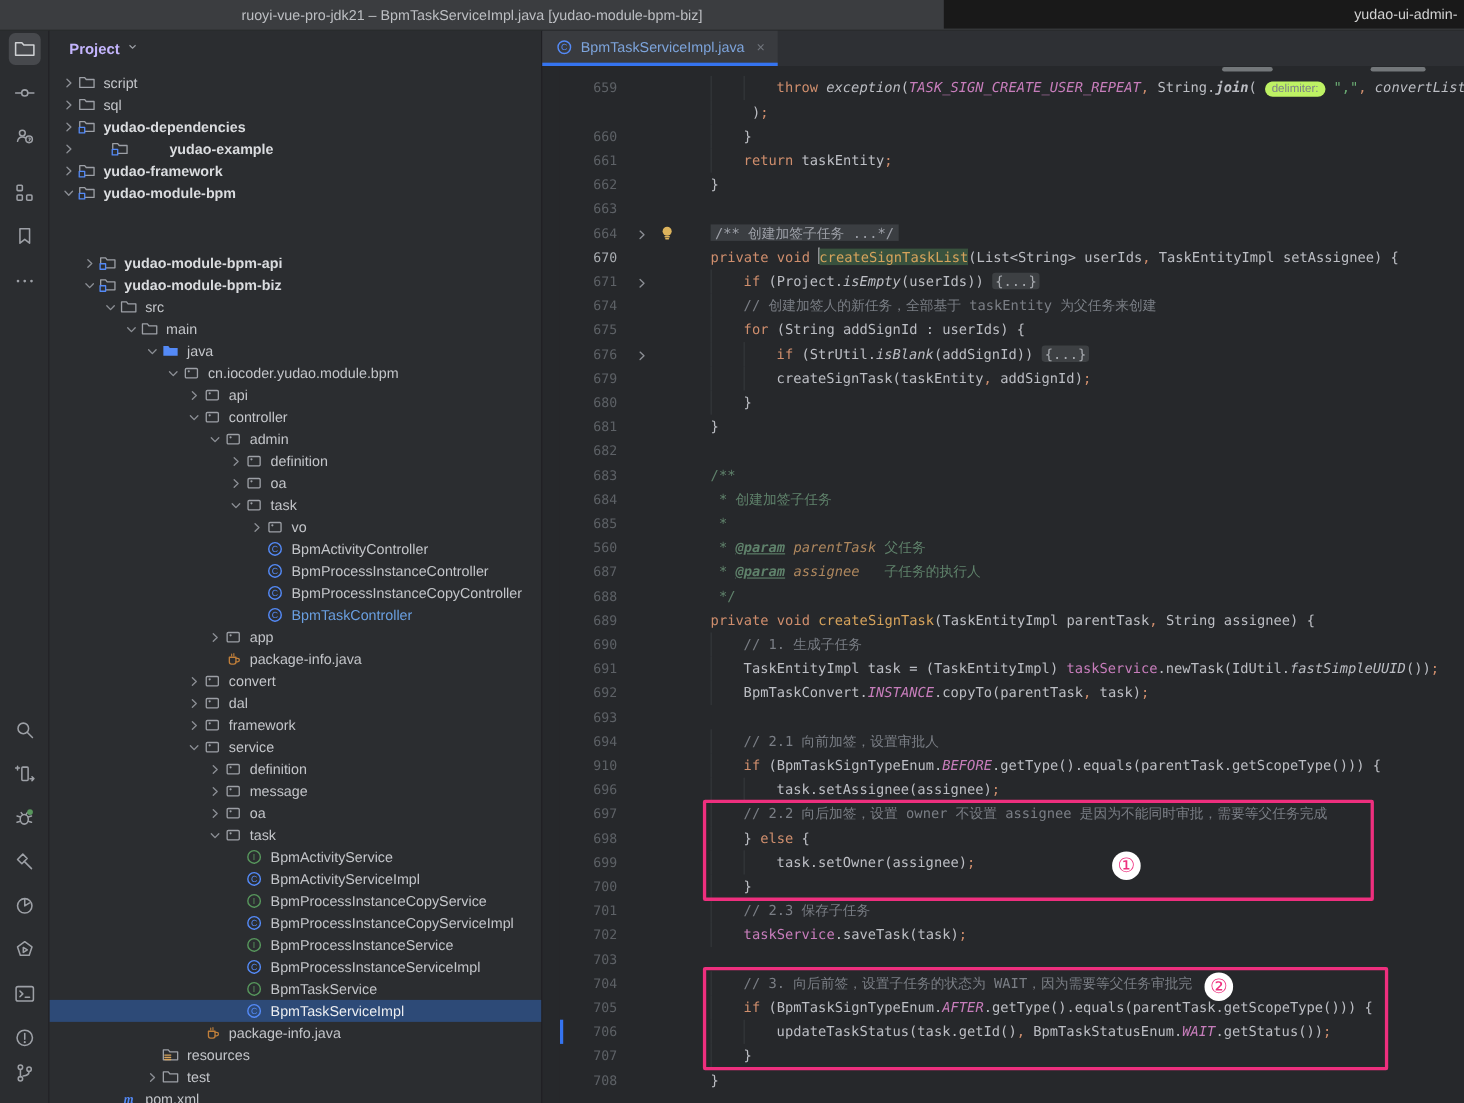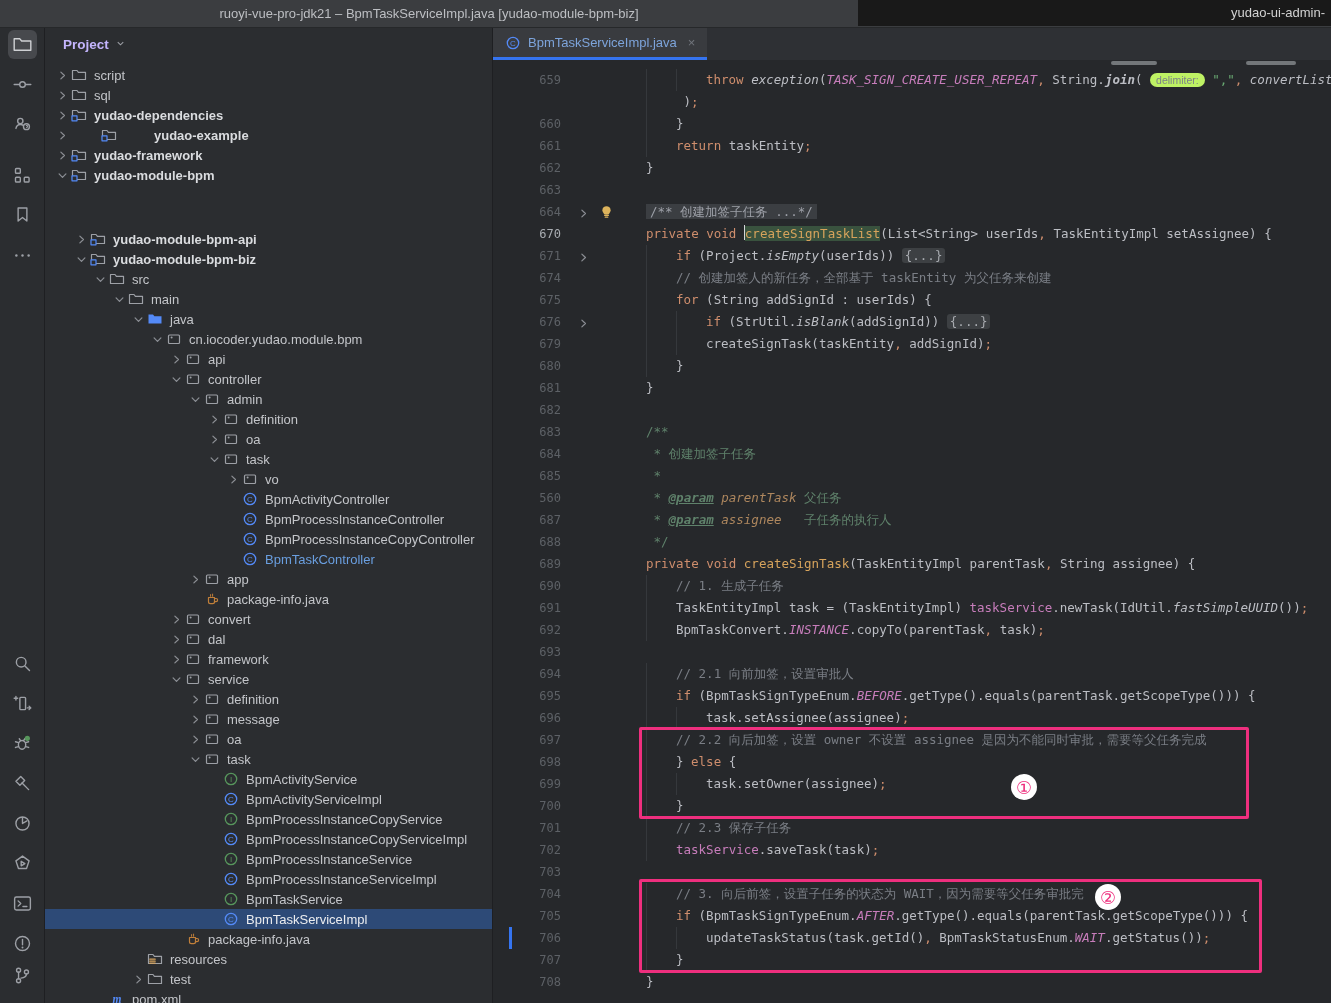--- a/index.html
+++ b/index.html
@@ -746,21 +746,21 @@
         <div class="crow"><span class="gnum">685</span><span class="gmarks"></span><span class="ctext" style="padding-left: 30px;"><span class="d"> *</span></span></div>
         <div class="crow"><span class="gnum">560</span><span class="gmarks"></span><span class="ctext" style="padding-left: 30px;"><span class="d"> * </span><span class="dt">@param</span><span class="dp"> parentTask</span><span class="d"> 父任务</span></span></div>
         <div class="crow"><span class="gnum">687</span><span class="gmarks"></span><span class="ctext" style="padding-left: 30px;"><span class="d"> * </span><span class="dt">@param</span><span class="dp"> assignee</span><span class="d">   子任务的执行人</span></span></div>
         <div class="crow"><span class="gnum">688</span><span class="gmarks"></span><span class="ctext" style="padding-left: 30px;"><span class="d"> */</span></span></div>
         <div class="crow"><span class="gnum">689</span><span class="gmarks"></span><span class="ctext" style="padding-left: 30px;"><span class="k">private void </span><span class="m">createSignTask</span><span class="p">(TaskEntityImpl parentTask</span><span class="pu">,</span><span class="p"> String assignee) {</span></span></div>
         <div class="crow"><span class="gnum">690</span><span class="gmarks"></span><div class="guide" style="left: 137px;"></div><span class="ctext" style="padding-left: 60px;"><span class="c">// 1. 生成子任务</span></span></div>
         <div class="crow"><span class="gnum">691</span><span class="gmarks"></span><div class="guide" style="left: 137px;"></div><span class="ctext" style="padding-left: 60px;"><span class="p">TaskEntityImpl task = (TaskEntityImpl) </span><span class="f">taskService</span><span class="p">.newTask(IdUtil.</span><span class="i">fastSimpleUUID</span><span class="p">())</span><span class="pu">;</span></span></div>
         <div class="crow"><span class="gnum">692</span><span class="gmarks"></span><div class="guide" style="left: 137px;"></div><span class="ctext" style="padding-left: 60px;"><span class="p">BpmTaskConvert.</span><span class="ct">INSTANCE</span><span class="p">.copyTo(parentTask</span><span class="pu">,</span><span class="p"> task)</span><span class="pu">;</span></span></div>
         <div class="crow"><span class="gnum">693</span><span class="gmarks"></span><span class="ctext" style="padding-left: 0px;"></span></div>
         <div class="crow"><span class="gnum">694</span><span class="gmarks"></span><div class="guide" style="left: 137px;"></div><span class="ctext" style="padding-left: 60px;"><span class="c">// 2.1 向前加签，设置审批人</span></span></div>
-        <div class="crow"><span class="gnum">695</span><span class="gmarks"></span><div class="guide" style="left: 137px;"></div><span class="ctext" style="padding-left: 60px;"><span class="k">if </span><span class="p">(BpmTaskSignTypeEnum.</span><span class="ct">BEFORE</span><span class="p">.getType().equals(parentTask.getScopeType())) {</span></span></div>
+        <div class="crow"><span class="gnum">910</span><span class="gmarks"></span><div class="guide" style="left: 137px;"></div><span class="ctext" style="padding-left: 60px;"><span class="k">if </span><span class="p">(BpmTaskSignTypeEnum.</span><span class="ct">BEFORE</span><span class="p">.getType().equals(parentTask.getScopeType())) {</span></span></div>
         <div class="crow"><span class="gnum">696</span><span class="gmarks"></span><div class="guide" style="left: 137px;"></div><div class="guide" style="left: 167px;"></div><span class="ctext" style="padding-left: 90px;"><span class="p">task.setAssignee(assignee)</span><span class="pu">;</span></span></div>
         <div class="crow"><span class="gnum">697</span><span class="gmarks"></span><div class="guide" style="left: 137px;"></div><span class="ctext" style="padding-left: 60px;"><span class="c">// 2.2 向后加签，设置 owner 不设置 assignee 是因为不能同时审批，需要等父任务完成</span></span></div>
         <div class="crow"><span class="gnum">698</span><span class="gmarks"></span><div class="guide" style="left: 137px;"></div><span class="ctext" style="padding-left: 60px;"><span class="p">} </span><span class="k">else</span><span class="p"> {</span></span></div>
         <div class="crow"><span class="gnum">699</span><span class="gmarks"></span><div class="guide" style="left: 137px;"></div><div class="guide" style="left: 167px;"></div><span class="ctext" style="padding-left: 90px;"><span class="p">task.setOwner(assignee)</span><span class="pu">;</span></span></div>
         <div class="crow"><span class="gnum">700</span><span class="gmarks"></span><div class="guide" style="left: 137px;"></div><span class="ctext" style="padding-left: 60px;"><span class="p">}</span></span></div>
         <div class="crow"><span class="gnum">701</span><span class="gmarks"></span><div class="guide" style="left: 137px;"></div><span class="ctext" style="padding-left: 60px;"><span class="c">// 2.3 保存子任务</span></span></div>
         <div class="crow"><span class="gnum">702</span><span class="gmarks"></span><div class="guide" style="left: 137px;"></div><span class="ctext" style="padding-left: 60px;"><span class="f">taskService</span><span class="p">.saveTask(task)</span><span class="pu">;</span></span></div>
         <div class="crow"><span class="gnum">703</span><span class="gmarks"></span><span class="ctext" style="padding-left: 0px;"></span></div>
         <div class="crow"><span class="gnum">704</span><span class="gmarks"></span><div class="guide" style="left: 137px;"></div><span class="ctext" style="padding-left: 60px;"><span class="c">// 3. 向后前签，设置子任务的状态为 WAIT，因为需要等父任务审批完</span></span></div>
         <div class="crow"><span class="gnum">705</span><span class="gmarks"></span><div class="guide" style="left: 137px;"></div><span class="ctext" style="padding-left: 60px;"><span class="k">if </span><span class="p">(BpmTaskSignTypeEnum.</span><span class="ct">AFTER</span><span class="p">.getType().equals(parentTask.getScopeType())) {</span></span></div>

